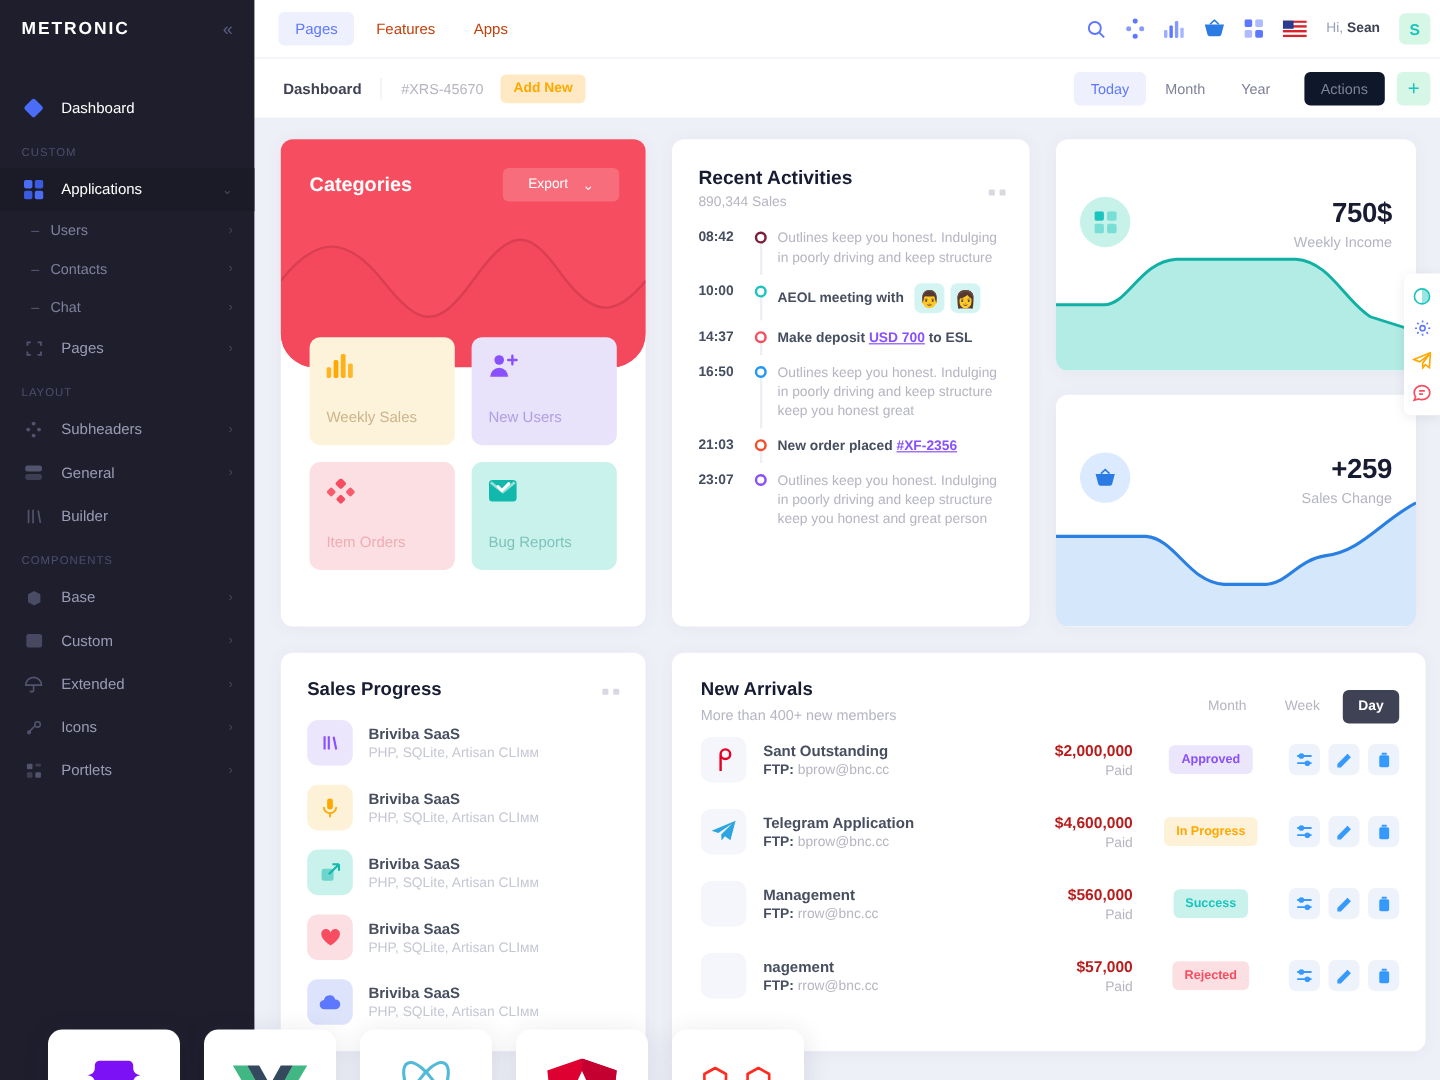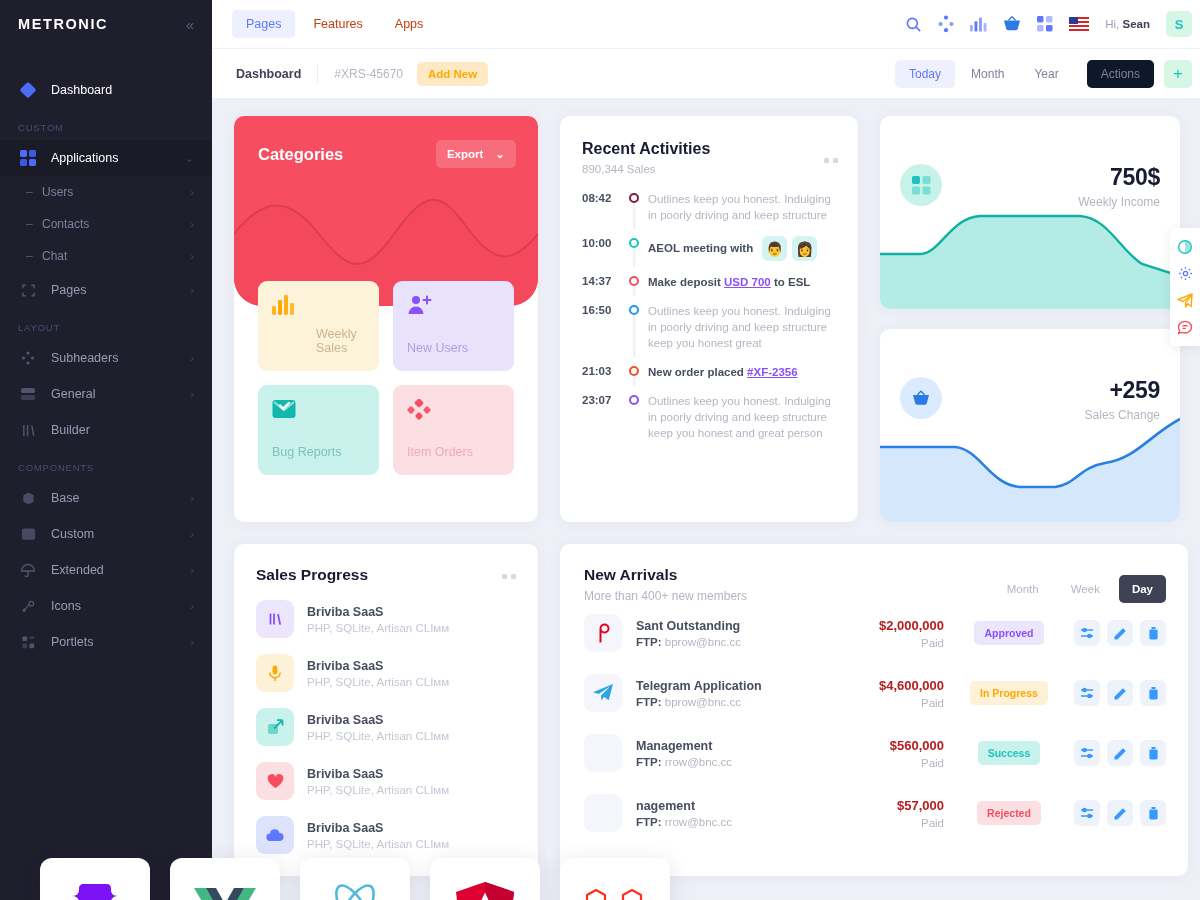--- a/index.html
+++ b/index.html
@@ -114,34 +114,34 @@
   .cat-red {
     position: absolute; left: 0; right: 0; top: 0; height: 190px;
     background: #f64e60; border-radius: 10px 10px 28px 28px; overflow: hidden;
   }
   .cat-head {
     position: relative; z-index: 2; display: flex; align-items: center;
     justify-content: space-between; padding: 24px 22px 0 24px;
   }
   .cat-title { color: #fff; font-size: 16.5px; font-weight: 700; }
   .export {
-    background: rgba(255,255,255,.18); color: #fff; font-size: 11.5px; font-weight: 700;
-    padding: 7px 11px; border-radius: 5px; display: flex; align-items: center;
+    background: rgba(255,255,255,.18); color: #fff; font-size: 11.5px; font-weight: 400;
+    padding: 7px 21px; border-radius: 5px; display: flex; align-items: center;
     gap: 12px; cursor: pointer; justify-content: center;
   }
   .cat-grid {
     position: absolute; left: 24px; right: 24px; top: 165px;
     display: grid; grid-template-columns: 1fr 1fr; gap: 14px;
   }
   .tile {
     height: 90px; border-radius: 9px; padding: 14px 14px 0 14px;
     display: flex; flex-direction: column; justify-content: space-between;
   }
   .tile .tl { font-size: 12.5px; font-weight: 500; padding-bottom: 16px; }
-  .tile-sales { background: #fdf3db; } .tile-sales .tl { color: #cbb58b; margin-left: 44px; }
+  .tile-sales { background: #fdf3db; } .tile-sales .tl { color: #cbb58b; }
   .tile-users { background: #e8e2fb; } .tile-users .tl { color: #b0a0e3; }
   .tile-orders{ background: #fcdfe2; } .tile-orders .tl{ color: #eeadb4; }
   .tile-bugs  { background: #c9f2ec; } .tile-bugs .tl  { color: #7fc3bb; }
 
   
   .act-card { width: 298px; height: 406px; padding: 24px 22px 0 22px; position: relative; }
   .act-title { font-size: 16px; font-weight: 700; color: #181c32; }
   .act-sub { font-size: 11.5px; color: #b5b5c3; margin-top: 5px; }
   .dots { position: absolute; right: 20px; top: 42px; display: flex; gap: 4px; }
   .dots i { width: 5px; height: 5px; background: #d8d8e2; border-radius: 1px; display:block;}
@@ -500,40 +500,40 @@
             <div class="tile tile-users">
               <span>
                 <svg width="26" height="20" viewBox="0 0 26 20" fill="#8950fc">
                   <circle cx="9" cy="5" r="4"></circle>
                   <path d="M1.5 19a7.5 7.5 0 0115 0z"></path>
                   <path d="M20 1.5v7M16.5 5h7" stroke="#8950fc" stroke-width="2" stroke-linecap="round"></path>
                 </svg>
               </span>
               <span class="tl">New Users</span>
             </div>
-            <div class="tile tile-bugs">
-              <span>
-                <svg width="24" height="20" viewBox="0 0 24 20">
-                  <rect x="0.5" y="1" width="23" height="18" rx="3" fill="#12b8ab"></rect>
-                  <path d="M2 3l10 8 10-8" fill="none" stroke="#ffffff" stroke-width="2.2" opacity=".55"></path>
-                  <path d="M8 6.5l3.2 3.2L17 4" fill="none" stroke="#ffffff" stroke-width="2.4" stroke-linecap="round" stroke-linejoin="round"></path>
-                </svg>
-              </span>
-              <span class="tl">Bug Reports</span>
-            </div>
             <div class="tile tile-orders">
               <span>
                 <svg width="24" height="22" viewBox="0 0 24 22" fill="#f64e60">
                   <rect x="8.5" y="0.5" width="7" height="7" rx="1.6" transform="rotate(45 12 4)"></rect>
                   <rect x="1" y="8" width="6" height="6" rx="1.5" transform="rotate(45 4 11)" opacity=".9"></rect>
                   <rect x="17" y="8" width="6" height="6" rx="1.5" transform="rotate(45 20 11)" opacity=".9"></rect>
                   <rect x="9" y="14" width="6" height="6" rx="1.5" transform="rotate(45 12 17)"></rect>
                 </svg>
               </span>
               <span class="tl">Item Orders</span>
+            </div>
+            <div class="tile tile-bugs">
+              <span>
+                <svg width="24" height="20" viewBox="0 0 24 20">
+                  <rect x="0.5" y="1" width="23" height="18" rx="3" fill="#12b8ab"></rect>
+                  <path d="M2 3l10 8 10-8" fill="none" stroke="#ffffff" stroke-width="2.2" opacity=".55"></path>
+                  <path d="M8 6.5l3.2 3.2L17 4" fill="none" stroke="#ffffff" stroke-width="2.4" stroke-linecap="round" stroke-linejoin="round"></path>
+                </svg>
+              </span>
+              <span class="tl">Bug Reports</span>
             </div>
           </div>
         </section>
 
         <section class="card act-card">
           <div class="act-title">Recent Activities</div>
           <div class="act-sub">890,344 Sales</div>
           <div class="dots">
               <i></i>
               <i></i>

